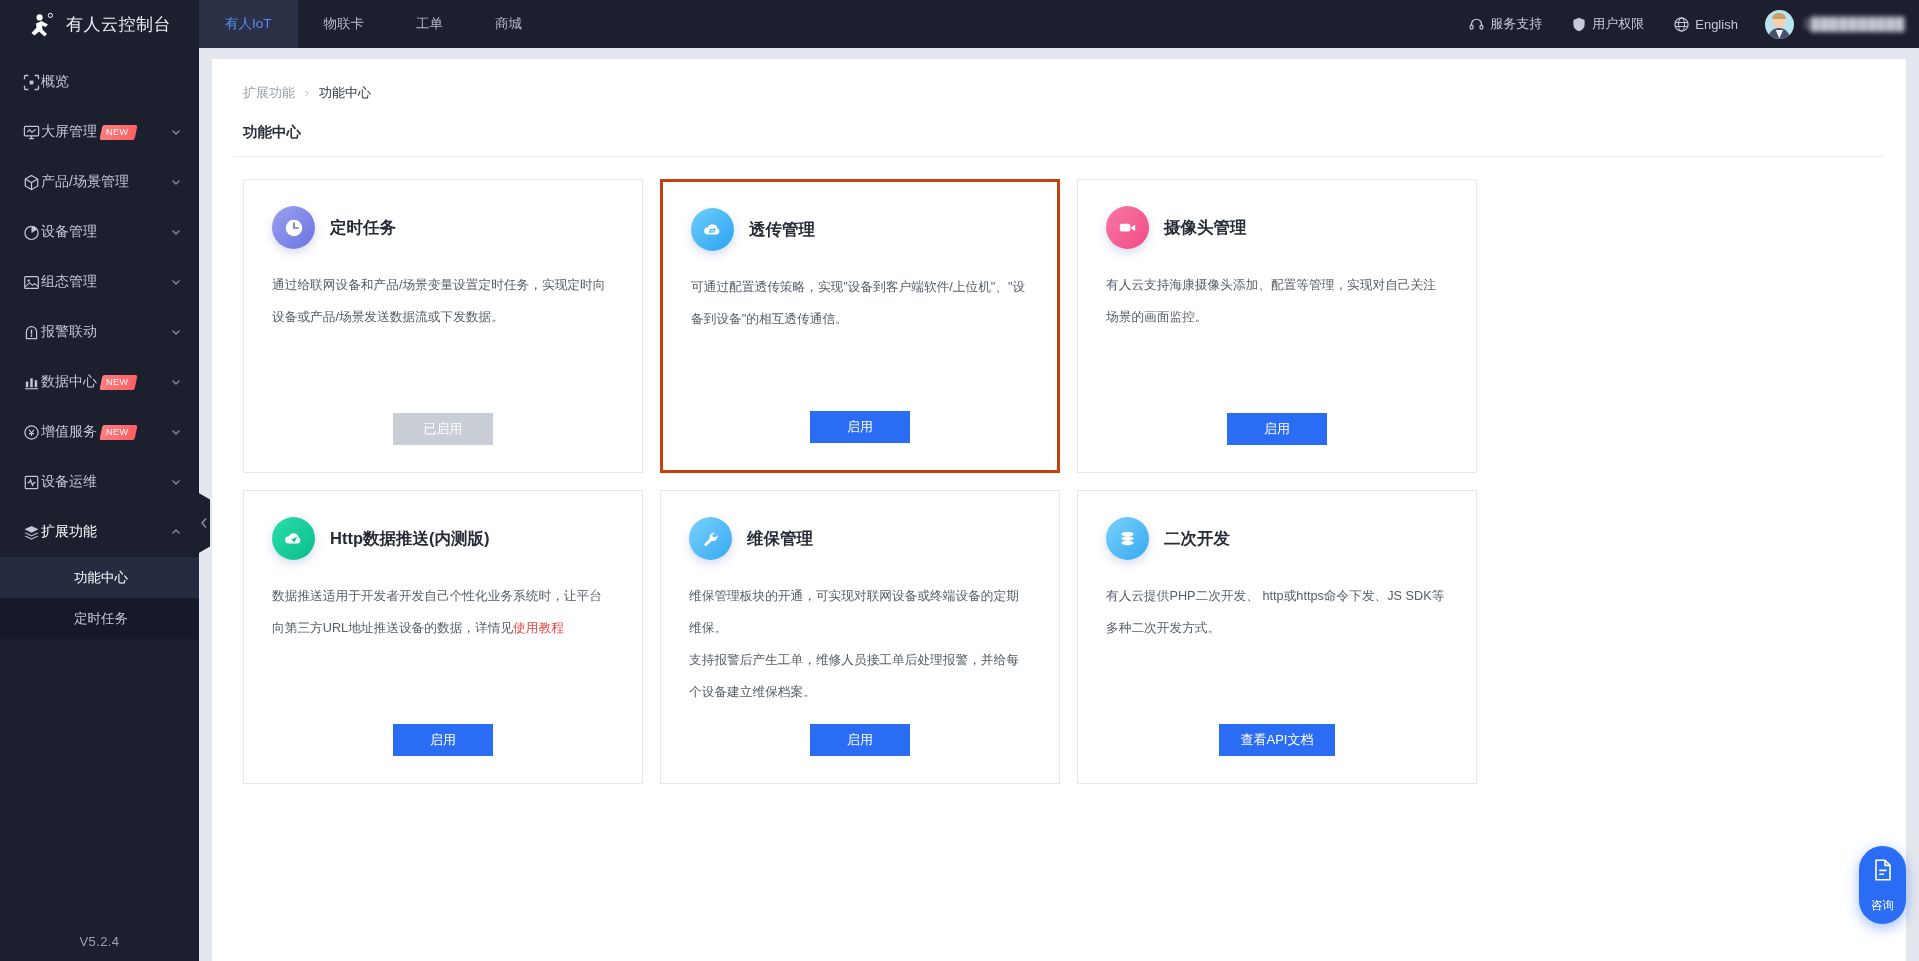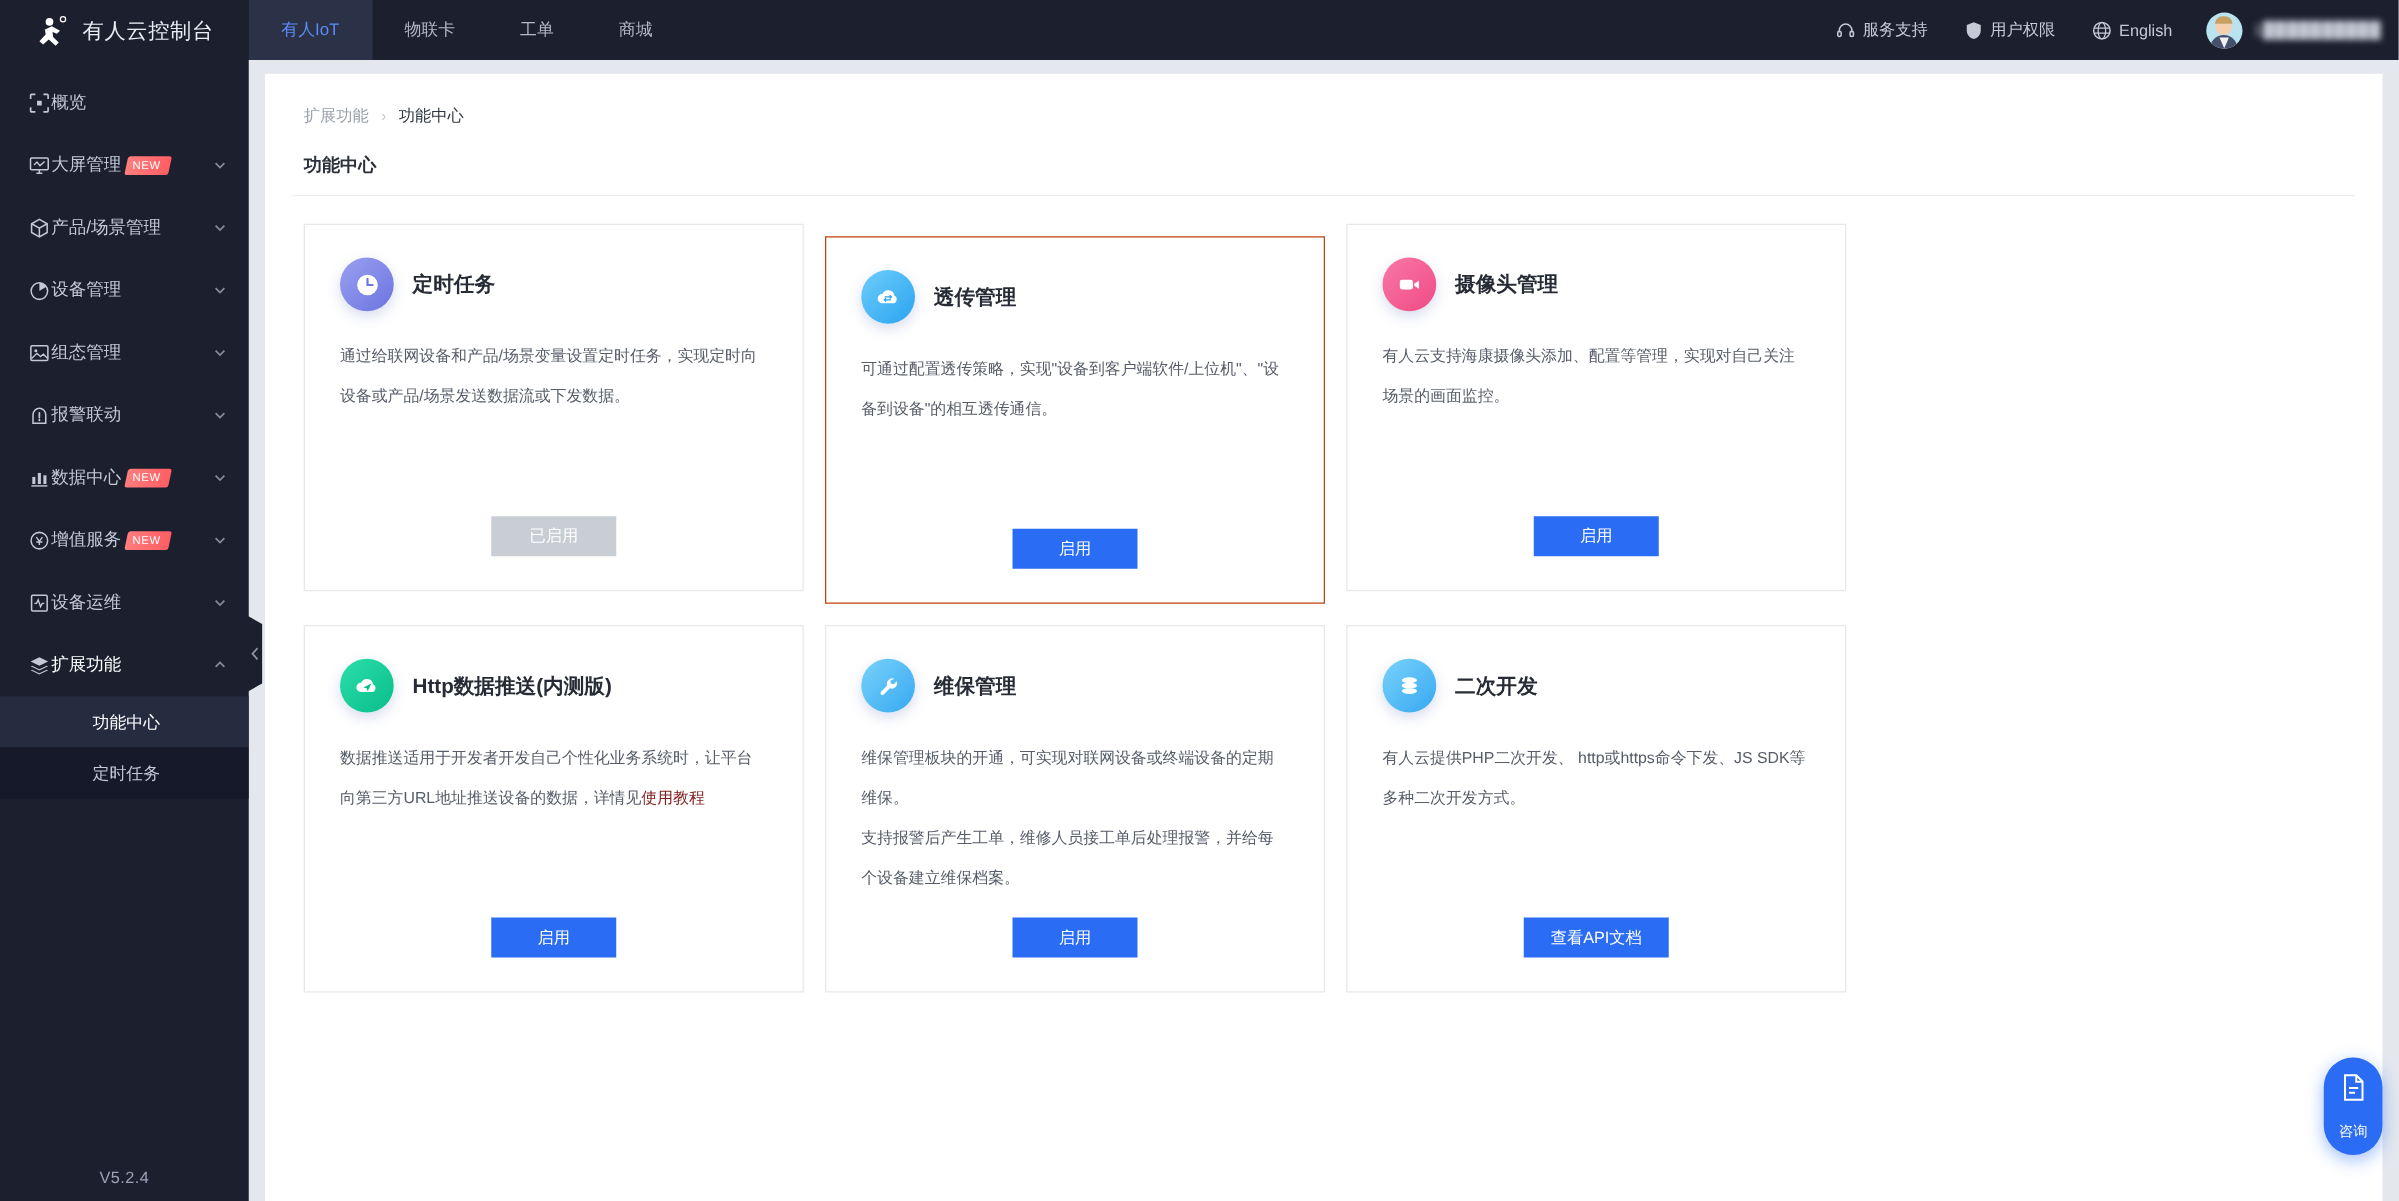--- a/index.html
+++ b/index.html
@@ -124,32 +124,32 @@
   .card-grid {
     display: flex; flex-wrap: wrap; gap: 17px;
     padding: 22px 0 0 9px;
   }
   .card {
     width: 400px; height: 294px;
     border: 1px solid #e6e8ec; background: #fff;
     padding: 26px 28px 0 28px;
     display: flex; flex-direction: column; position: relative;
   }
-  .card.highlight { border: 1px solid #c2410c; margin-top: 10px; }
+  .card.highlight { border: 3px solid #c2410c; }
   .card-head { display: flex; align-items: center; gap: 15px; }
   .card-icon {
     width: 43px; height: 43px; border-radius: 50%; flex: 0 0 43px;
     display: flex; align-items: center; justify-content: center;
     box-shadow: 0 4px 10px rgba(100,120,190,.25);
   }
   .card-title { font-size: 16.5px; font-weight: bold; color: #262b35; white-space: nowrap; }
   .card-desc {
     margin-top: 20px; font-size: 12.7px; color: #565c68; line-height: 32px;
   }
-  .card-desc a { color: #7f1d1d; text-decoration: none; }
+  .card-desc a { color: #ef4444; text-decoration: none; }
   .card-foot { margin-top: auto; display: flex; justify-content: center; padding-bottom: 27px; }
   .btn {
     min-width: 100px; height: 32px; padding: 0 16px;
     display: inline-flex; align-items: center; justify-content: center;
     font-size: 13px; color: #fff; background: #2a6cf4; border: none; cursor: pointer;
   }
   .btn.disabled { background: #c9cdd4; color: #ffffff; cursor: default; }
   .btn.wide { min-width: 116px; }
 
   

